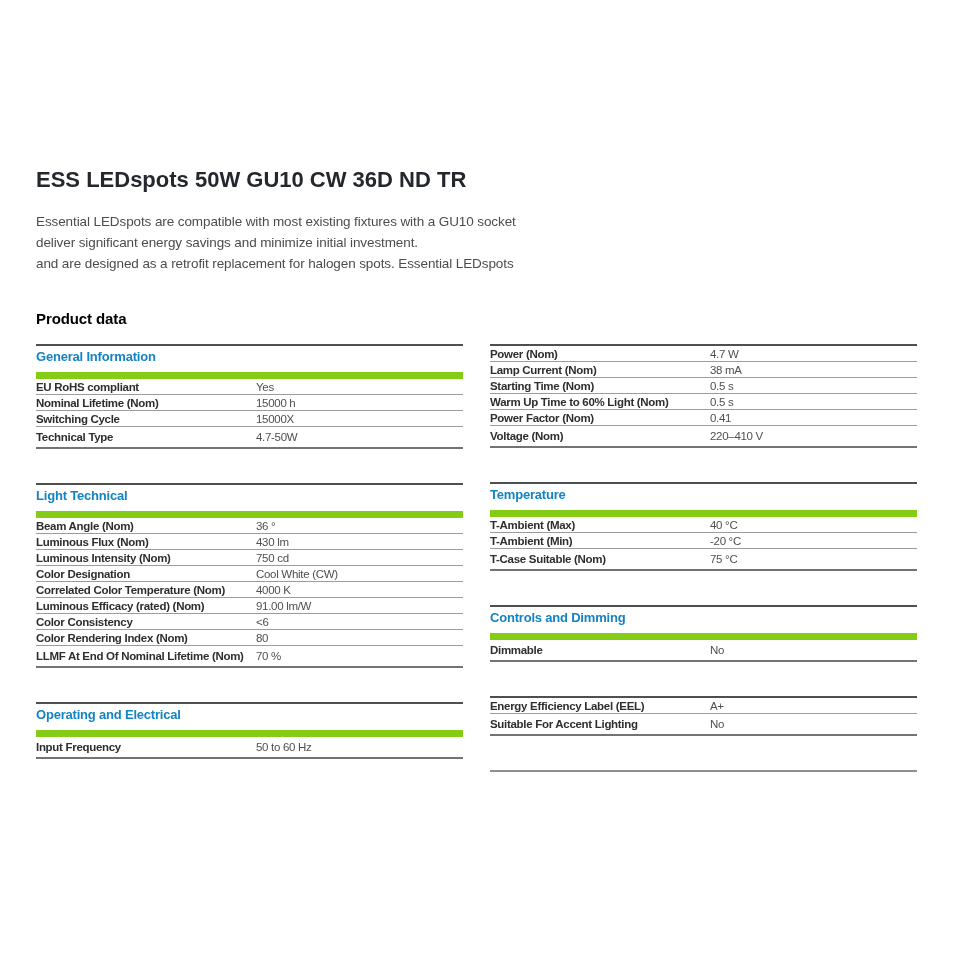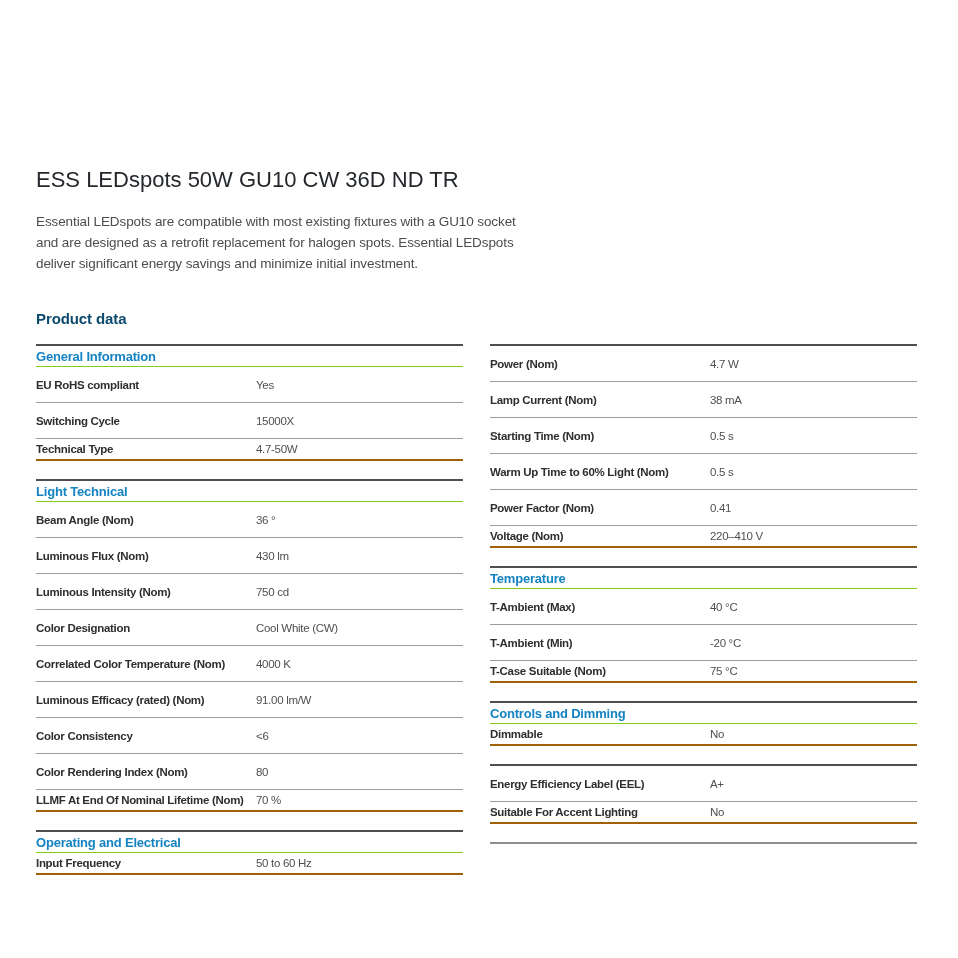--- a/index.html
+++ b/index.html
@@ -8,89 +8,93 @@
     width: 958px; height: 958px;
     position: relative; overflow: hidden;
     font-family: "Liberation Sans", sans-serif;
   }
   .page {
     position: absolute; inset: 0;
     padding: 0 41px 0 36px;
   }
   .title {
     margin-top: 167px;
-    font-size: 22px; line-height: 26px; font-weight: normal;
+    font-size: 22px; line-height: 26px; font-weight: bold;
     color: #24282d; letter-spacing: 0px;
     white-space: nowrap;
   }
   .desc {
     margin-top: 18px;
     font-size: 13.5px; line-height: 21px;
     color: #4c4c4c; letter-spacing: -0.1px;
   }
   .desc .desc-line { white-space: nowrap; }
   .product-data-heading {
     margin-top: 36px;
     font-size: 15px; line-height: 18px; font-weight: bold;
-    color: #0c4a6e; letter-spacing: -0.1px;
+    color: #000000; letter-spacing: -0.1px;
   }
   .columns {
     display: flex; gap: 27px; margin-top: 16px;
     align-items: flex-start;
   }
   .col { flex: 1 1 0; min-width: 0; }
-  .spec-table { border-top: 2px solid #4f4f4f; margin-top: 18px; }
+  .spec-table { border-top: 2px solid #4f4f4f; margin-top: 34px; }
   .spec-table:first-child { margin-top: 0; }
   .spec-table.rule-only { border-top: 2px solid #8f8f8f; height: 0; }
   .spec-header {
-    height: 21px; line-height: 21px;
+    height: 33px; line-height: 21px;
     font-size: 13px; font-weight: bold; letter-spacing: -0.2px;
     color: #1383c2;
-    border-bottom: 1px solid #84cc16;
+    border-bottom: 7px solid #84cc16;
     white-space: nowrap;
   }
   .spec-row {
     display: flex; align-items: center;
-    height: 36px;
+    height: 16px;
     border-bottom: 1px solid #9c9c9c;
     font-size: 11.5px; letter-spacing: -0.3px;
   }
-  .spec-row:last-child { height: 22px; border-bottom: 2px solid #a16207; }
+  .spec-row:last-child { height: 22px; border-bottom: 2px solid #737373; }
   .spec-label {
     flex: 0 0 220px; width: 220px;
     font-weight: bold; color: #2e2e2e;
     white-space: nowrap; overflow: visible;
   }
   .spec-value {
     flex: 1 1 auto; color: #4f4f4f;
     white-space: nowrap;
   }
 </style>
 </head>
 <body>
 
 <div class="page">
 
   <h1 class="title">ESS LEDspots 50W GU10 CW 36D ND TR</h1>
 
   <div class="desc">
     <div class="desc-line">Essential LEDspots are compatible with most existing fixtures with a GU10 socket</div>
+    <div class="desc-line">deliver significant energy savings and minimize initial investment.</div>
     <div class="desc-line">and are designed as a retrofit replacement for halogen spots. Essential LEDspots</div>
-    <div class="desc-line">deliver significant energy savings and minimize initial investment.</div>
   </div>
 
   <h2 class="product-data-heading">Product data</h2>
 
   <div class="columns">
     <div class="col" id="col-left">
         <div class="spec-table">
           <div class="spec-header">General Information</div>
           <div class="spec-row">
             <span class="spec-label">EU RoHS compliant</span>
             <span class="spec-value">Yes</span>
+          </div>
+          <div class="spec-row">
+            <span class="spec-label">Nominal Lifetime (Nom)</span>
+            <span class="spec-value">15000 h</span>
           </div>
           <div class="spec-row">
             <span class="spec-label">Switching Cycle</span>
             <span class="spec-value">15000X</span>
           </div>
           <div class="spec-row">
             <span class="spec-label">Technical Type</span>
             <span class="spec-value">4.7-50W</span>
           </div>
         </div>

